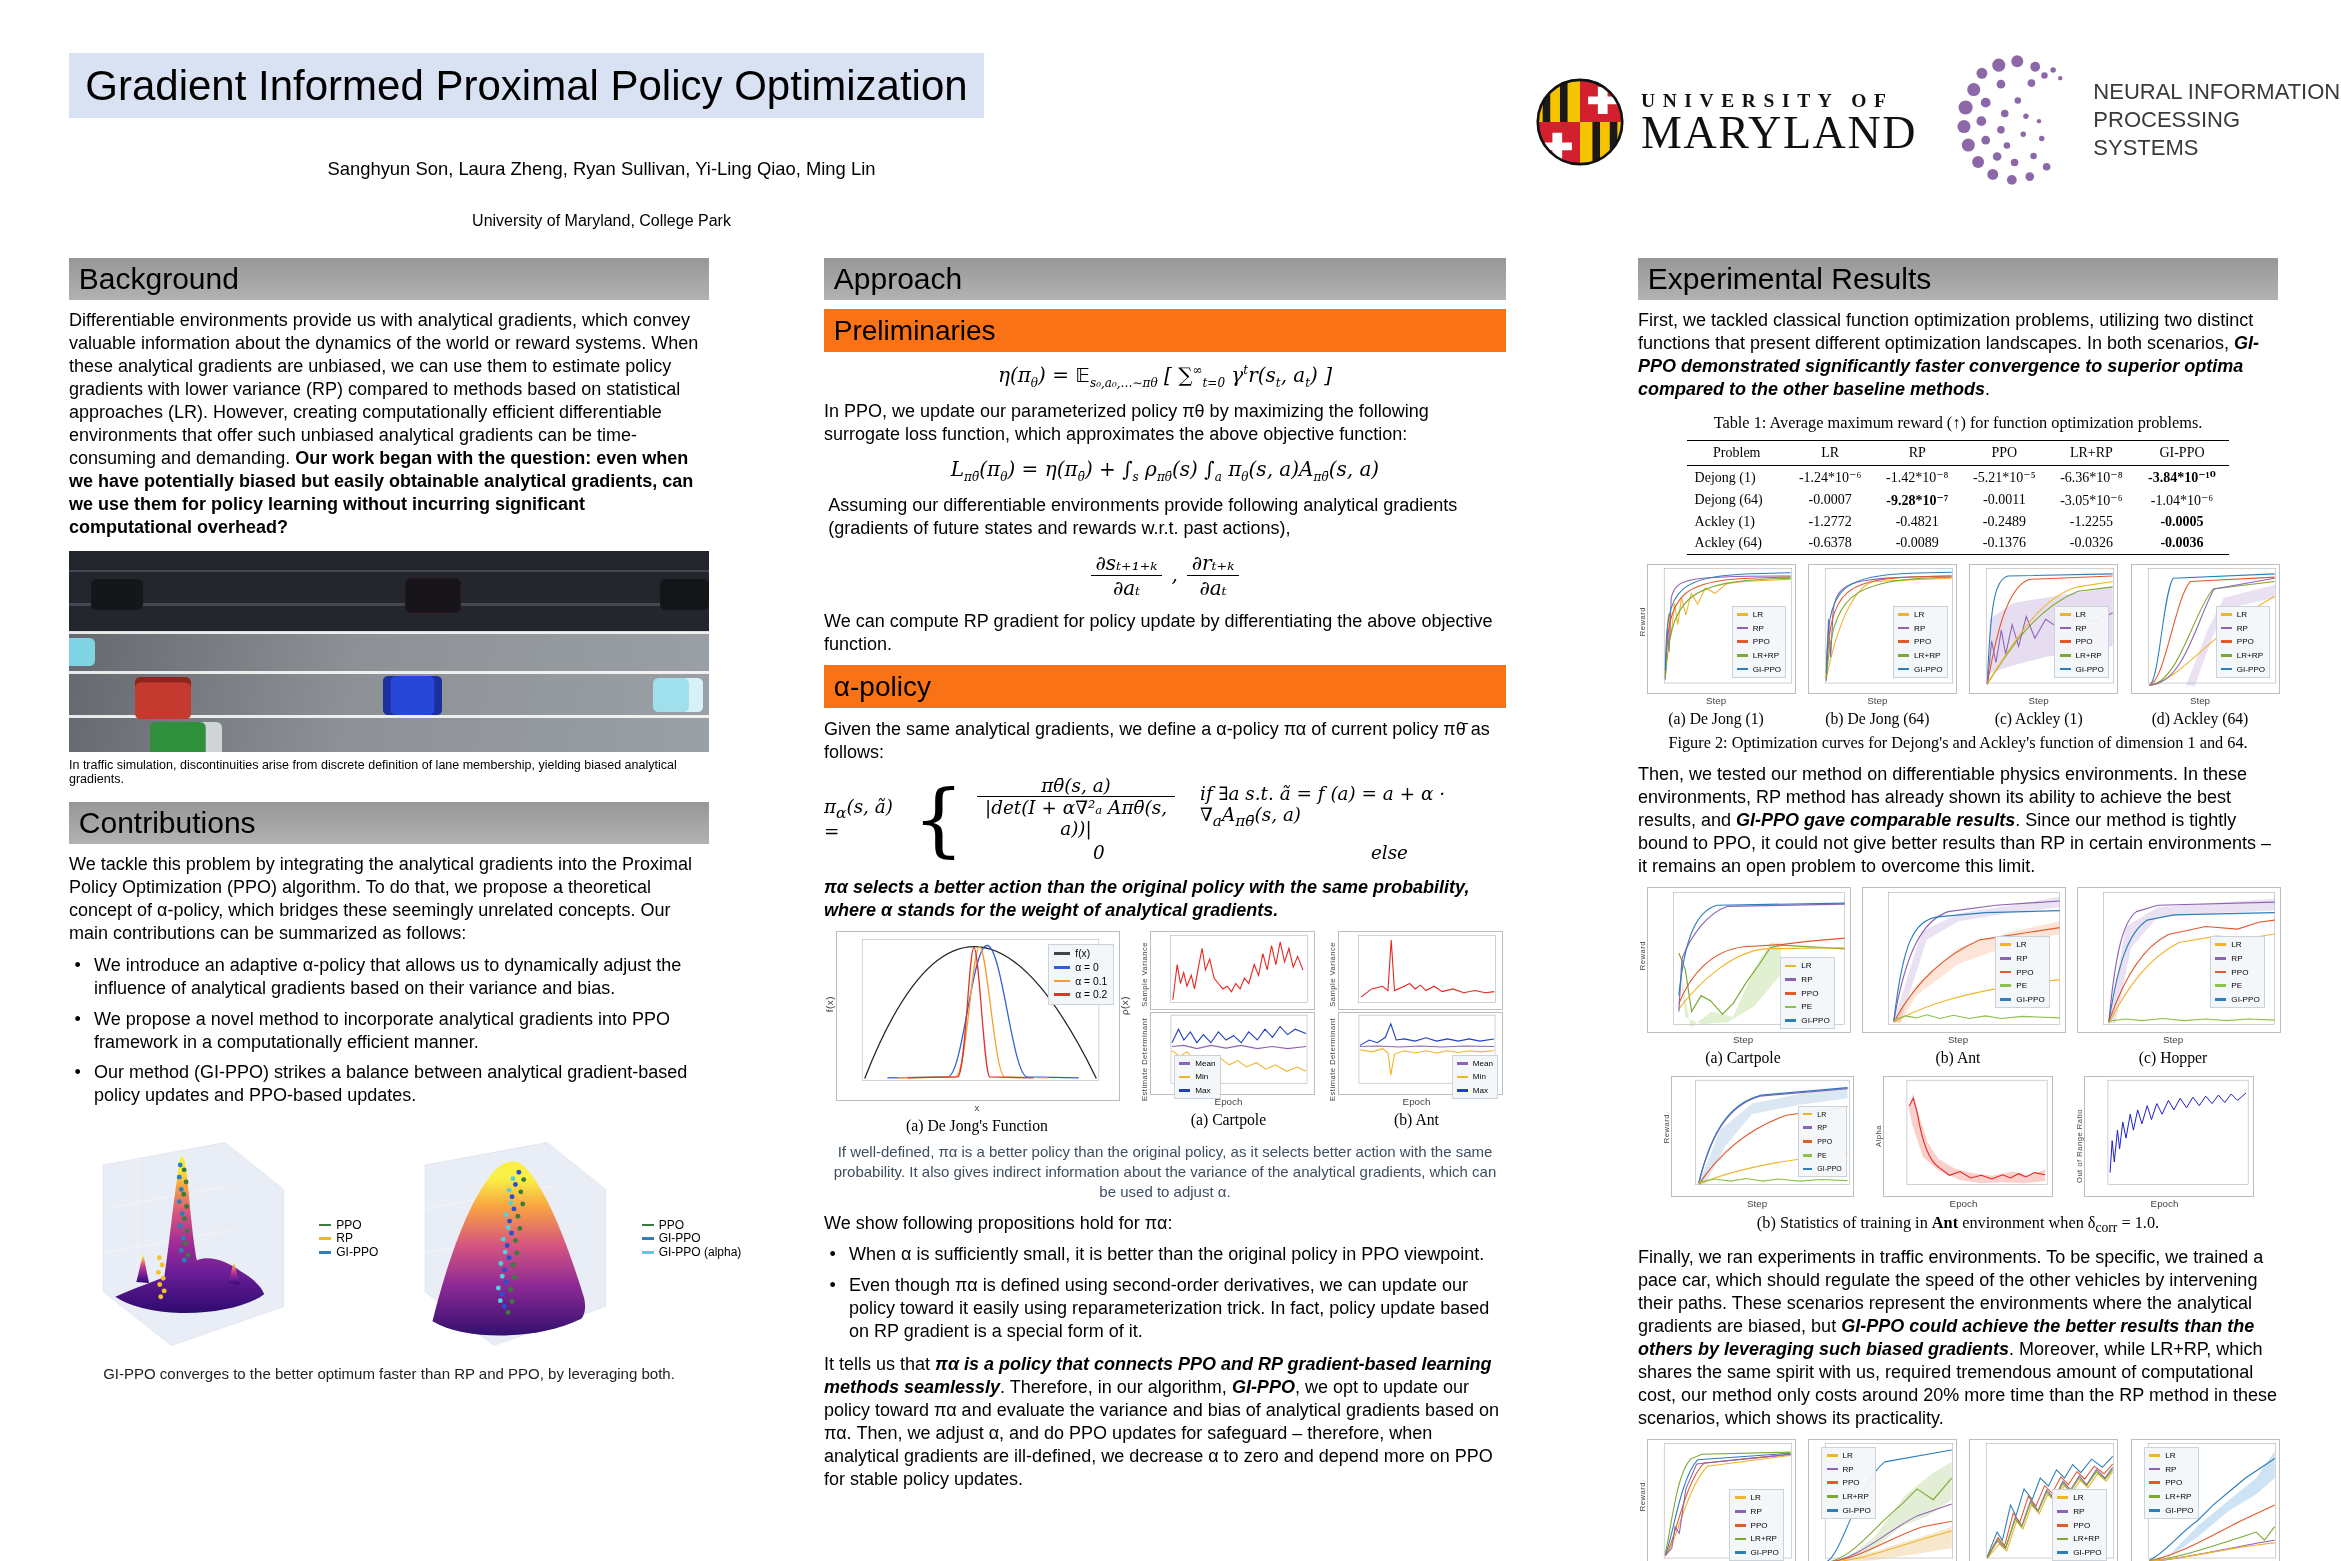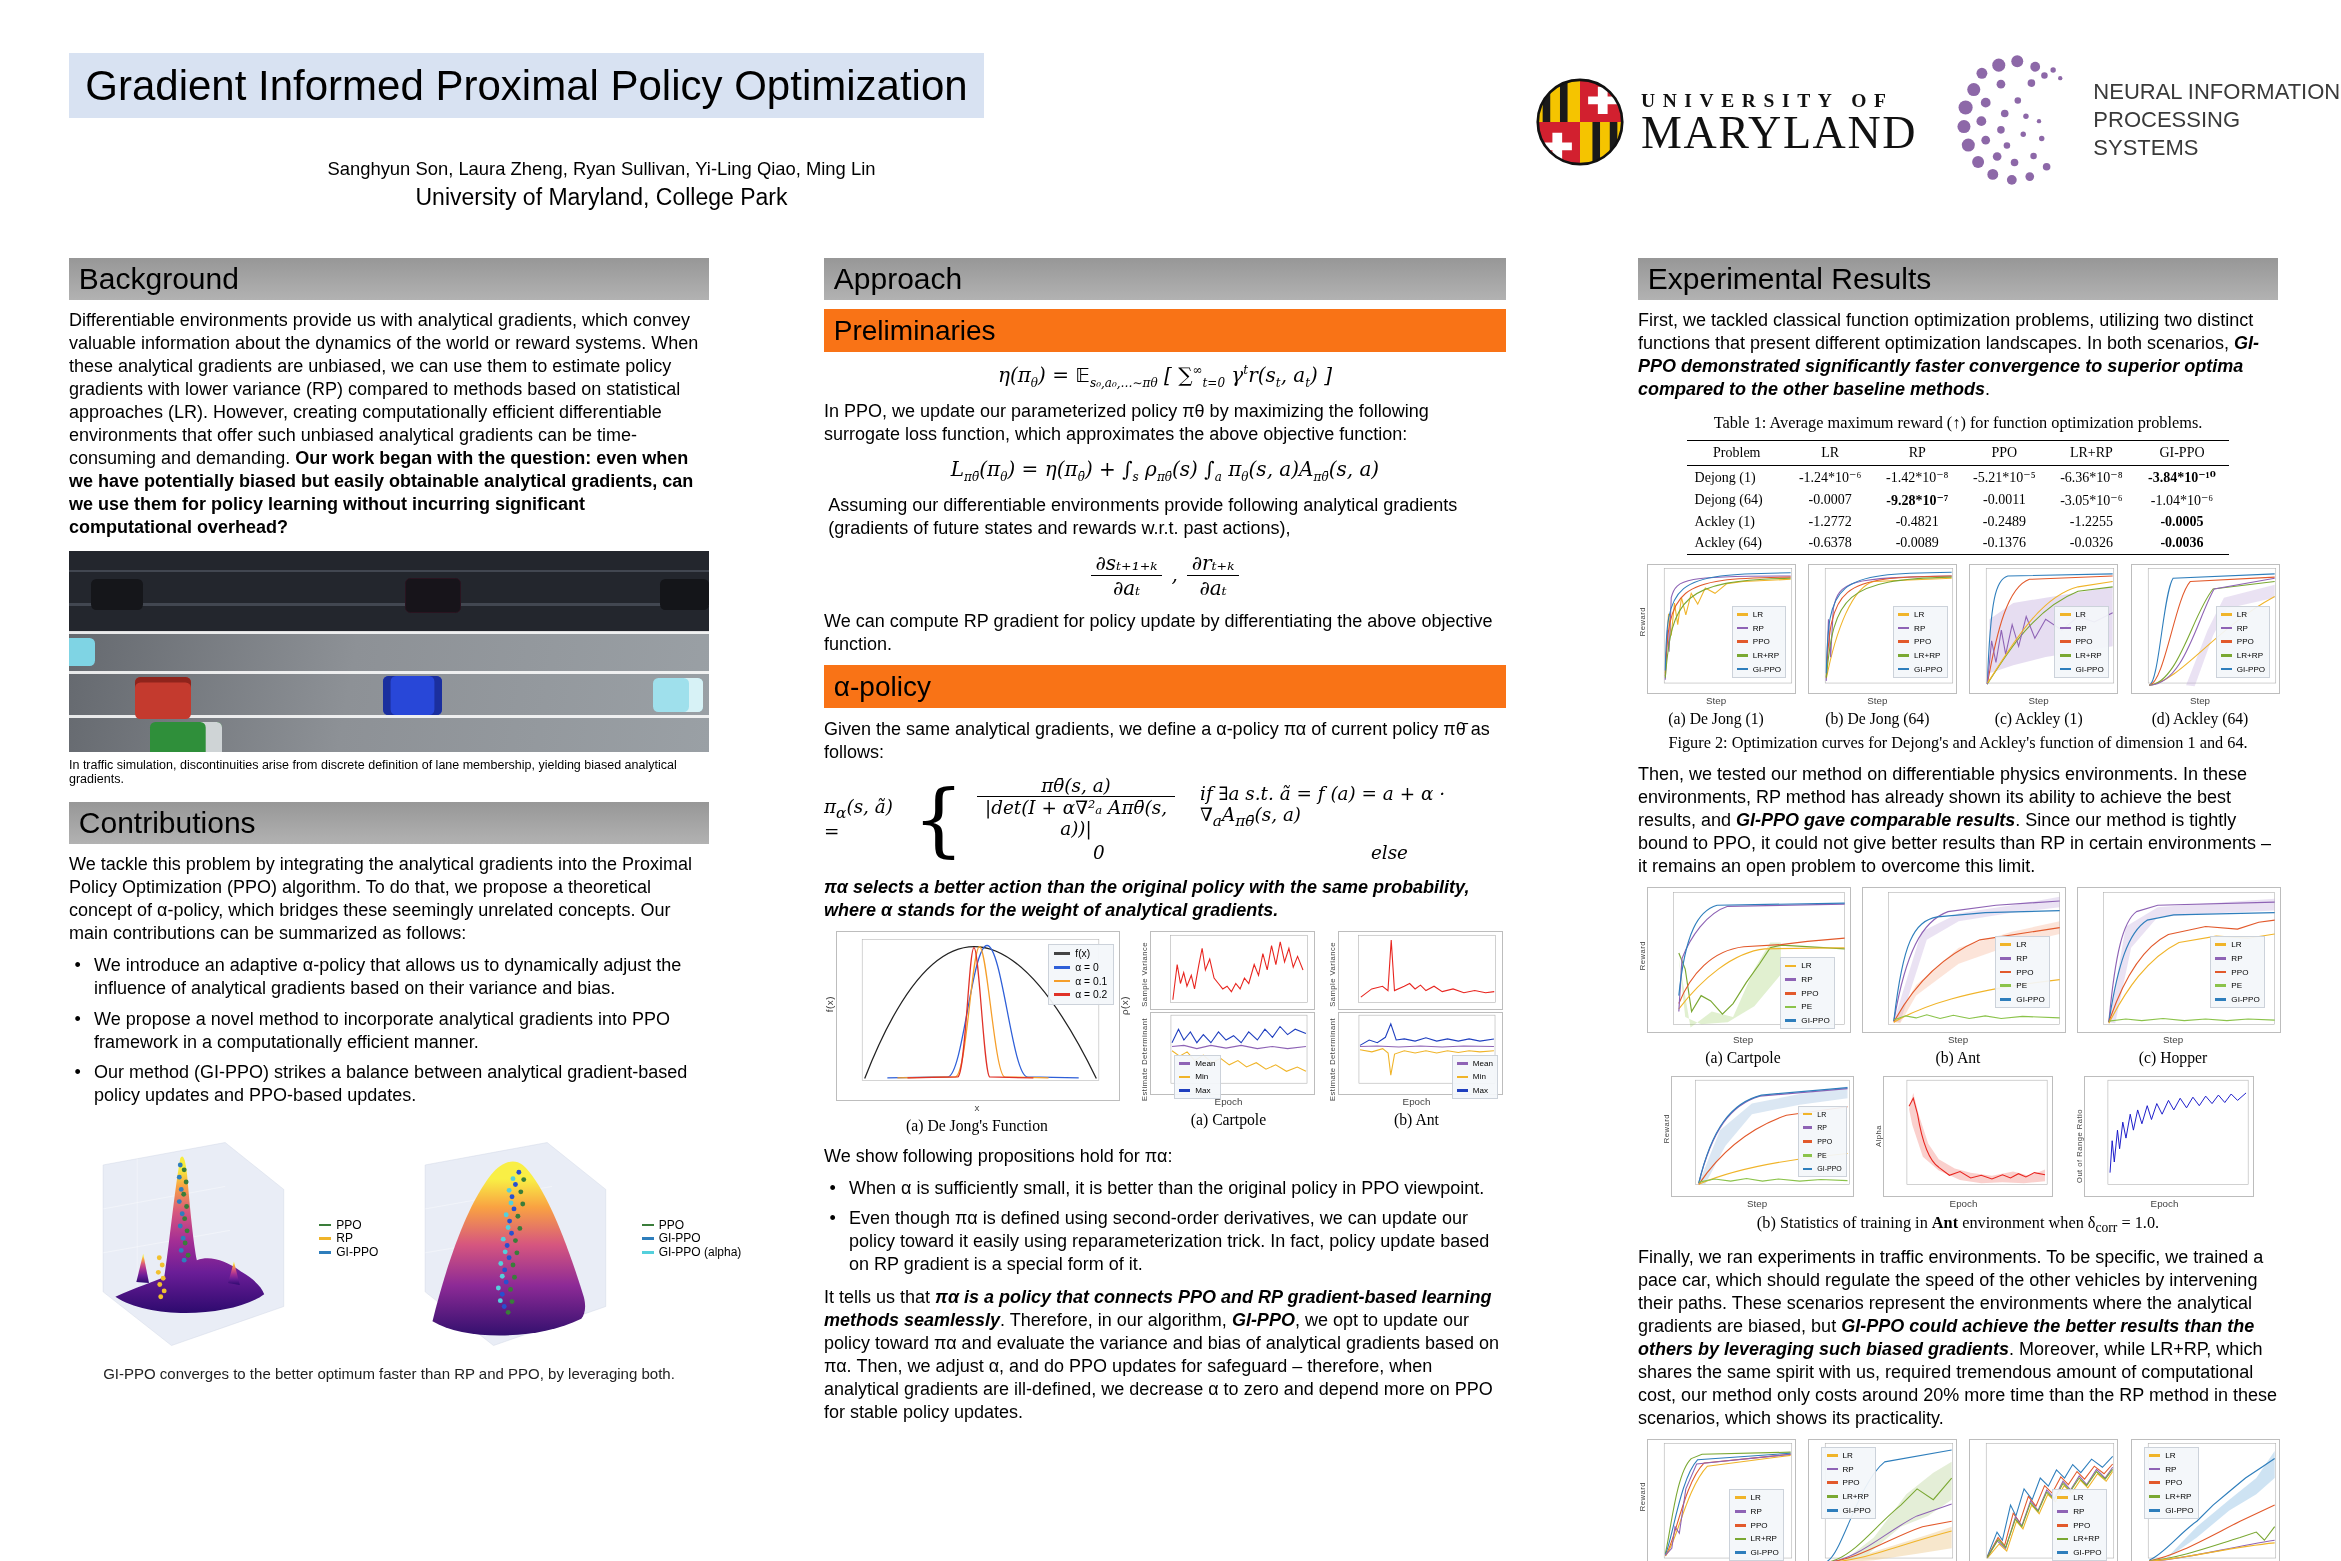--- a/index.html
+++ b/index.html
@@ -1,21 +1,21 @@
 <!DOCTYPE html>
 <html style="font-size:8.7px"><head>
 <meta charset="utf-8">
 <style>
   html,body{margin:0;padding:0;background:#fff}
   .poster{position:relative;width:2342px;height:1561px;background:#ffffff;
     font-family:"Liberation Sans","DejaVu Sans",sans-serif;color:#000;overflow:hidden}
   
   .titlebar{position:absolute;left:69px;top:53px;background:#d8e2f2;padding:8.7px 16.3px;font-size:42px;white-space:nowrap}
   .authors{position:absolute;left:195px;top:158px;width:813px;text-align:center;font-size:18.4px}
-  .affil{position:absolute;left:195px;top:184px;width:813px;text-align:center;font-size:23px}
+  .affil{position:absolute;left:195px;top:212px;width:813px;text-align:center;font-size:16px}
   .umd{position:absolute;left:1534px;top:76px;display:flex;align-items:center;gap:15px}
   .umd-text{font-family:"Liberation Serif","DejaVu Serif",serif;color:#111}
   .umd-l1{font-size:19.5px;letter-spacing:7.6px;font-weight:600}
   .umd-l2{font-size:46px;letter-spacing:1.6px;line-height:42px}
   .nips{position:absolute;left:1952px;top:49px;display:flex;align-items:center;gap:5.4px}
   .nips-text{font-size:22px;letter-spacing:0;color:#3a3a3a;line-height:28px;font-weight:500}
   
   .col{position:absolute;top:258px}
   #col1{left:69px;width:640px}
   #col2{left:824px;width:682px}
@@ -451,20 +451,21 @@
           <span class="li">
               <i class="sw cMax" style="width:11px"></i>
               <em style="font-style:normal">Max</em>
             </span>
         </div>
         <div class="xlab">Epoch</div>
         <div class="pcap">(b) Ant</div>
       </div>
     </div>
 
+    <div class="note">If well-defined, πα is a better policy than the original policy, as it selects better action with the same probability. It also gives indirect information about the variance of the analytical gradients, which can be used to adjust α.</div>
     <p class="body">We show following propositions hold for πα:</p>
     <ul class="bullets">
       <li>When α  is sufficiently small, it is better than the original policy in PPO viewpoint.</li>
       <li>Even though πα is defined using second-order derivatives, we can update our policy toward it easily using reparameterization trick. In fact, policy update based on RP gradient is a special form of it.</li>
     </ul>
     <p class="body"><span>It tells us that </span><span class="bi">πα is a policy that connects PPO and RP gradient-based learning methods seamlessly</span><span>. Therefore, in our algorithm, </span><span class="bi">GI-PPO</span><span>, we opt to update our policy toward πα and evaluate the variance and bias of analytical gradients based on πα. Then, we adjust α, and do PPO updates for safeguard – therefore, when analytical gradients are ill-defined, we decrease α  to zero and depend more on PPO for stable policy updates.</span></p>
   </div>
 
   <div class="col" id="col3">
     <div class="sechead">Experimental Results</div>

